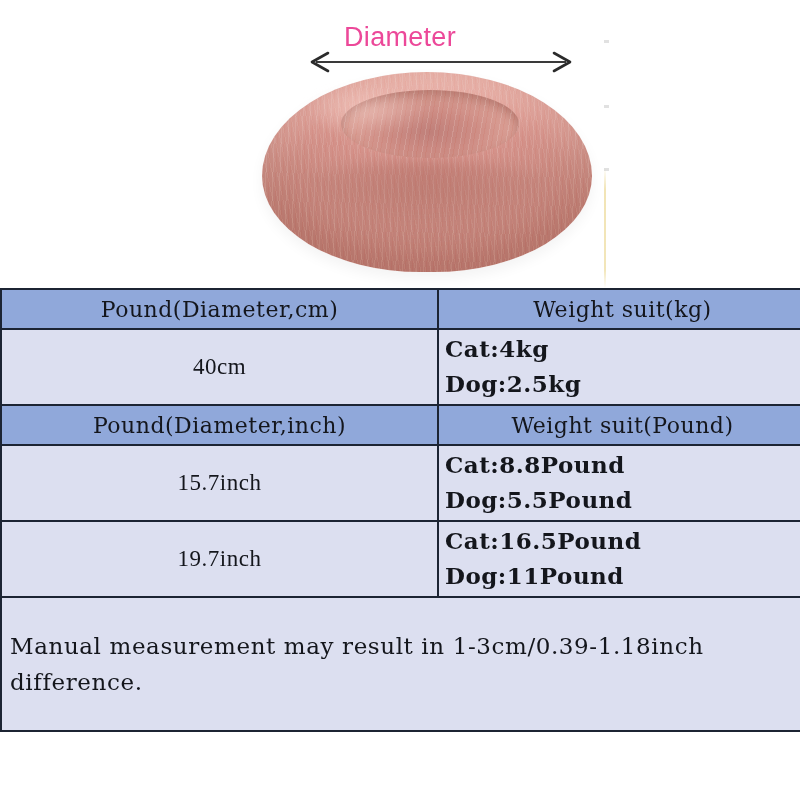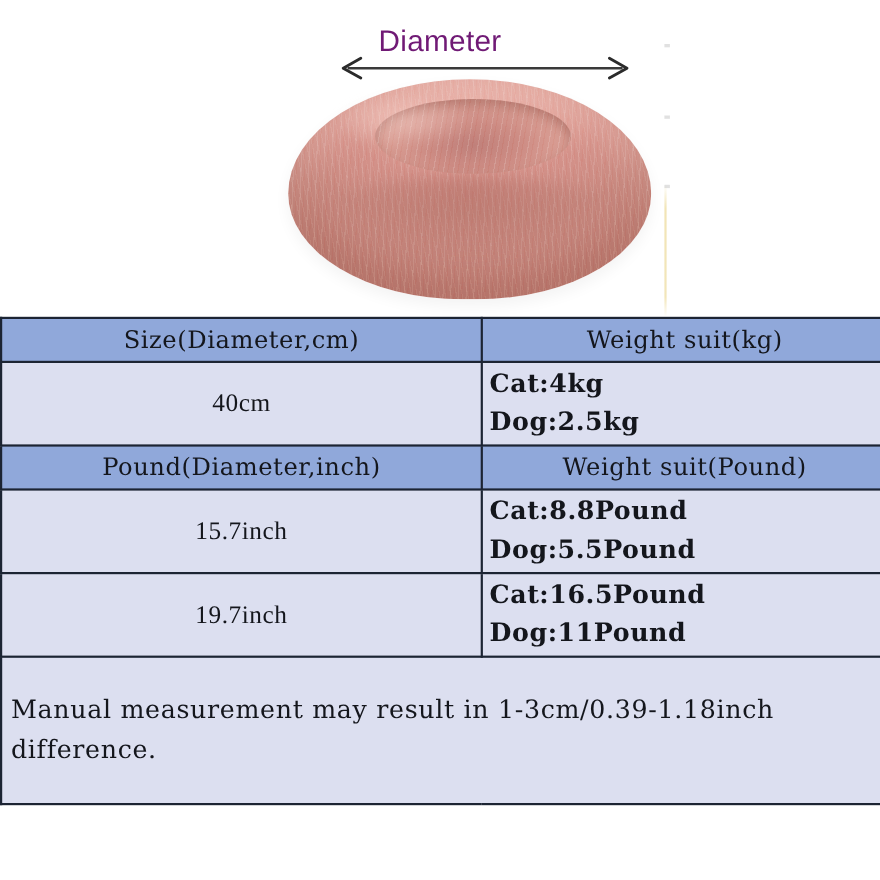--- a/index.html
+++ b/index.html
@@ -33,21 +33,21 @@
 
   .diameter-label {
     position: absolute;
     left: 0;
     top: 22px;
     width: 800px;
     text-align: center;
     font-family: "Liberation Sans", "DejaVu Sans", sans-serif;
     font-size: 27px;
     letter-spacing: 0.3px;
-    color: #701a75;
+    color: #ec4899;
   }
 
   .arrow-wrap {
     position: absolute;
     left: 306px;
     top: 48px;
     width: 270px;
     height: 28px;
   }
   .arrow-wrap svg { display: block; }
@@ -272,21 +272,21 @@
   </div>
 
   <table class="size-table">
     <colgroup>
         <col class="c1">
         <col class="c2">
       </colgroup>
     <tbody>
 
       <tr class="header-row">
-        <td class="left-cell">Size(Diameter,cm)</td>
+        <td class="left-cell">Pound(Diameter,cm)</td>
         <td class="right-cell">Weight suit(kg)</td>
       </tr>
 
       <tr class="data-row">
         <td class="left-cell">40cm</td>
         <td class="right-cell">
           <span class="weight-line">Cat:4kg</span>
           <span class="weight-line">Dog:2.5kg</span>
         </td>
       </tr>

